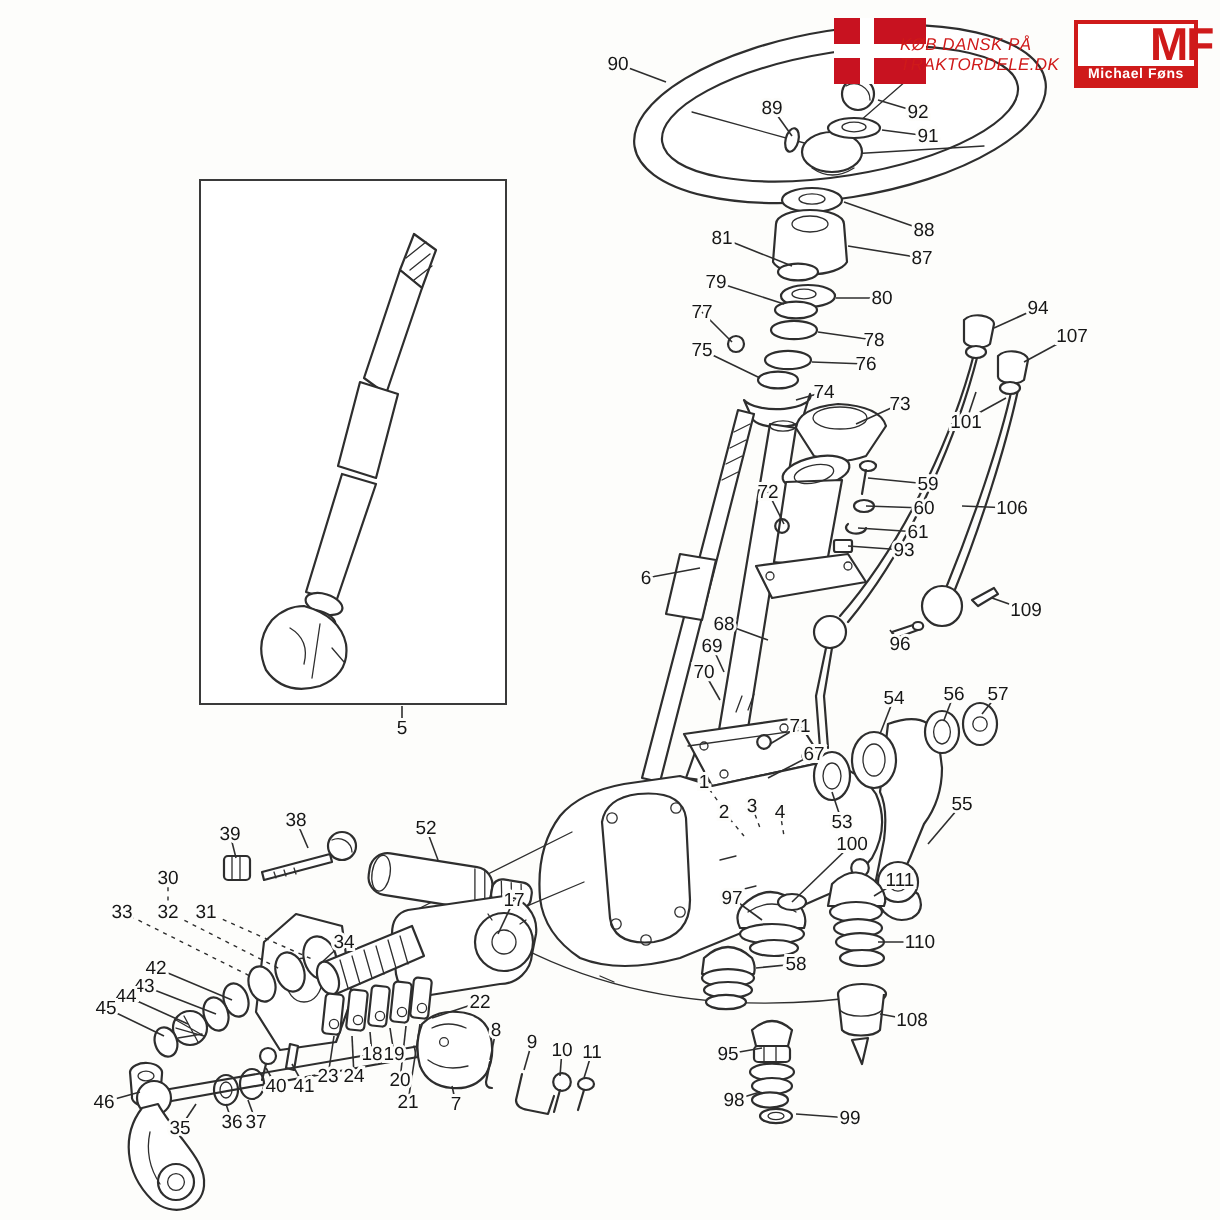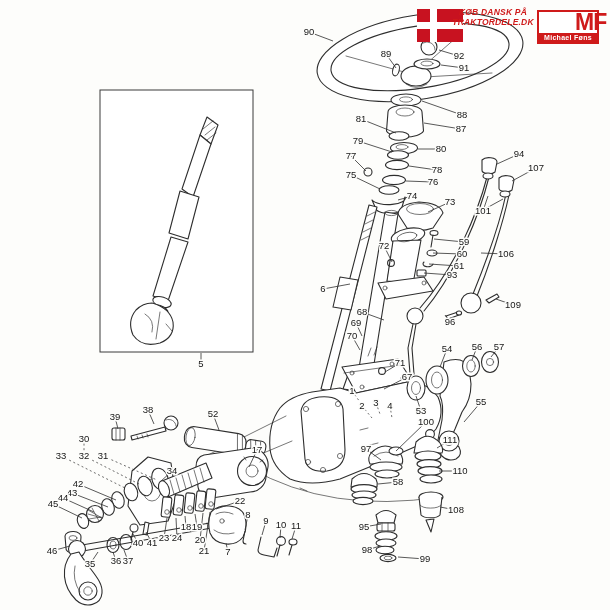--- a/index.html
+++ b/index.html
@@ -15,22 +15,22 @@
   .leader { fill:none; stroke:#2e2e2e; stroke-width:0.8; }
   .leader.dash { stroke-dasharray:2,2.6; stroke-width:0.7; }
   text.pn {
     font-family:"Liberation Sans", sans-serif; font-size:9.5px; fill:#161616;
     stroke:#fdfdfb; stroke-width:3px; paint-order:stroke; text-anchor:middle;
   }
   
   .flag { position:absolute; left:417px; top:9px; width:46px; height:33px; background:#c81220; }
   .flag .v { position:absolute; left:13px; top:0; width:7px; height:33px; background:#fff; }
   .flag .h { position:absolute; left:0; top:13px; width:46px; height:7px; background:#fff; }
-  .promo { position:absolute; left:450px; top:7px; width:86px; text-align:center;
-    color:#cf1a1a; font-style:italic; font-weight:bold; font-size:8.5px; line-height:10px;
+  .promo { position:absolute; left:450px; top:17px; width:86px; text-align:left;
+    color:#cf1a1a; font-style:italic; font-weight:normal; font-size:8.5px; line-height:10px;
     letter-spacing:0.2px; white-space:nowrap; }
   .mf-box { position:absolute; left:537px; top:10px; width:62px; height:34px;
     border:2px solid #cf1a1a; background:#fff; box-sizing:border-box; }
   .mf-initials { color:#cf1a1a; font-weight:bold; font-size:23px; line-height:21px;
     text-align:center; letter-spacing:-1px;padding-left:36px; }
   .mf-bar { position:absolute; bottom:0; left:0; width:100%; height:9px; background:#cf1a1a;
     color:#fff; font-size:7px; font-weight:bold; text-align:center; line-height:9px;
     letter-spacing:0.3px; }
 </style>
 </head>

